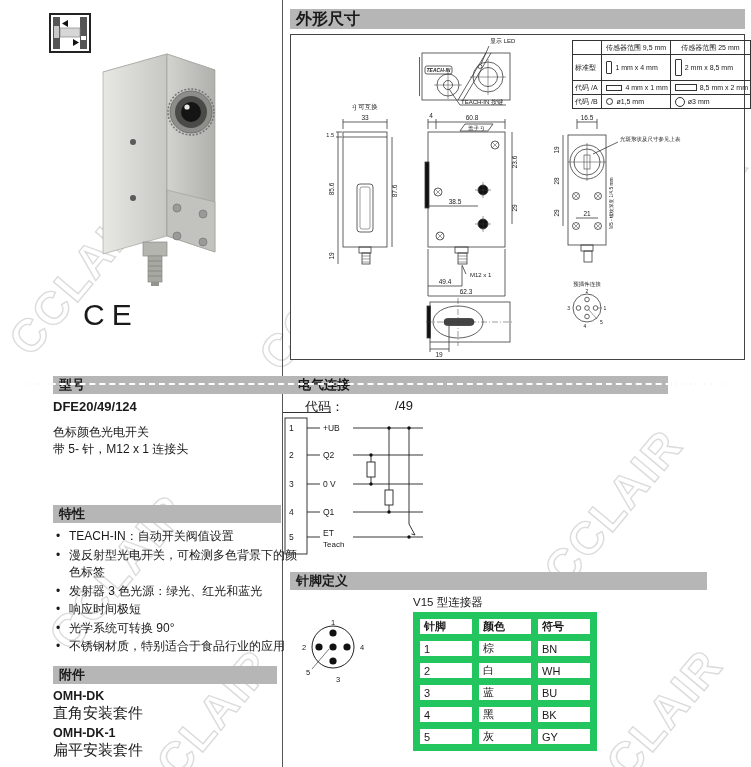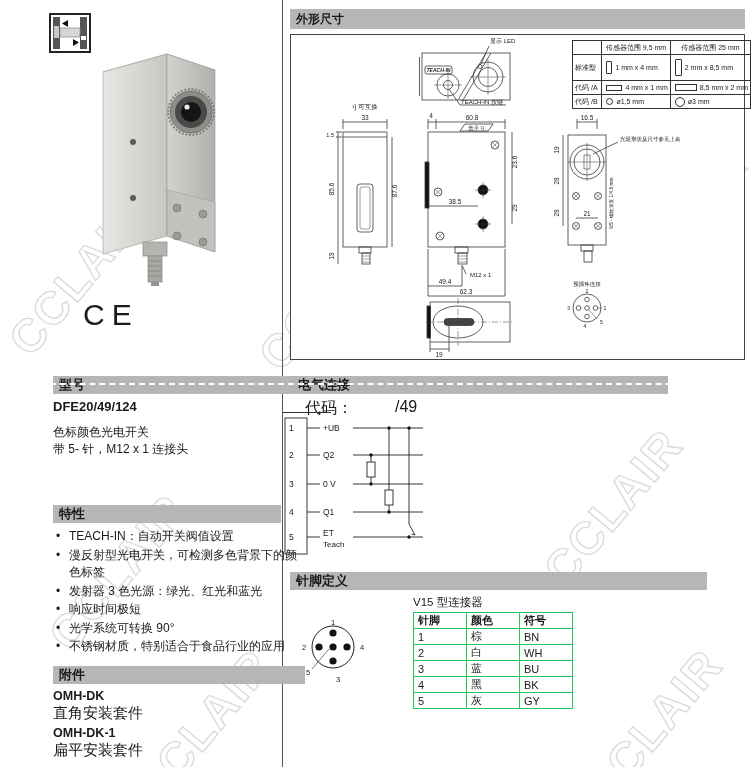--- a/index.html
+++ b/index.html
@@ -6,21 +6,21 @@
   #page{position:relative;width:751px;height:767px;background:#fff;overflow:hidden;
         font-family:"Liberation Sans","DejaVu Sans",sans-serif;color:#1a1a1a;}
   .abs{position:absolute;}
   
   .wm{position:absolute;font-size:46px;font-weight:bold;letter-spacing:2px;
       color:transparent;-webkit-text-stroke:1.4px rgba(190,190,190,.55);
       transform:rotate(-50deg);z-index:0;pointer-events:none;}
   
   .bar{position:absolute;background:#b6b6b6;height:18px;display:flex;align-items:center;
        padding-left:6px;font-weight:bold;font-size:13px;z-index:2;box-sizing:border-box;}
-  .bar.big{height:20px;font-size:12px;}
+  .bar.big{height:20px;font-size:16px;}
   .dash-under{position:absolute;left:0;width:751px;top:383px;border-top:2px dashed #cfcfcf;z-index:1;}
   .dash-over{position:absolute;left:0;width:751px;top:383px;border-top:2px dashed #ffffff;z-index:3;}
   .divider{position:absolute;left:282px;top:0;width:1px;height:767px;background:#555;z-index:1;}
   
   .model-name{font-weight:bold;font-size:13px;}
   .body-txt{font-size:12px;line-height:17px;}
   ul.feat{margin:0;padding:0 0 0 16px;list-style:none;font-size:12px;line-height:17.5px;width:232px;}
   ul.feat li{position:relative;margin:0 0 1px 0;}
   ul.feat li::before{content:"•";position:absolute;left:-13px;top:0;}
   .acc-code{font-weight:bold;font-size:12.5px;line-height:18px;}
@@ -38,23 +38,23 @@
   table.spot .c1{width:60px;}
   table.spot .c2{width:70px;}
   .cellglyph{display:flex;align-items:center;gap:3px;justify-content:flex-start;padding-left:2px;}
   .g-vbar{width:4px;height:11px;border:1px solid #333;border-radius:1px;flex:none;}
   .g-vbar.lg{width:5px;height:15px;}
   .g-hbar{width:14px;height:4px;border:1px solid #333;flex:none;}
   .g-hbar.lg{width:20px;height:5px;}
   .g-circ{width:5px;height:5px;border:1px solid #333;border-radius:50%;flex:none;}
   .g-circ.lg{width:8px;height:8px;}
   
-  .code-row{position:absolute;font-size:16px;z-index:2;}
+  .code-row{position:absolute;font-size:13px;z-index:2;}
   table.pins{position:absolute;left:413px;top:612px;border-collapse:collapse;font-size:11px;z-index:2;}
-  table.pins td,table.pins th{border:1px solid #22c55e;width:44px;height:15px;padding:0 4px;
+  table.pins td,table.pins th{border:7px solid #22c55e;width:44px;height:15px;padding:0 4px;
         text-align:left;font-weight:normal;}
   table.pins th{font-weight:bold;}
   svg{overflow:visible;}
   svg text{font-family:"Liberation Sans","DejaVu Sans",sans-serif;fill:#1a1a1a;}
 </style>
 </head>
 <body>
 
 <div id="page">
 
@@ -130,21 +130,21 @@
   </div>
   <ul class="feat abs" style="left:53px;top:528px;z-index:2">
     <li>TEACH-IN：自动开关阀值设置</li>
     <li>漫反射型光电开关，可检测多色背景下的颜色标签</li>
     <li>发射器 3 色光源：绿光、红光和蓝光</li>
     <li>响应时间极短</li>
     <li>光学系统可转换 90°</li>
     <li>不锈钢材质，特别适合于食品行业的应用</li>
   </ul>
 
-  <div class="bar" style="left:53px;top:666px;width:252px">
+  <div class="bar" style="left:53px;top:666px;width:224px">
     <span>附件</span>
   </div>
   <div class="abs" style="left:53px;top:687px;z-index:2">
     <div class="acc-code">OMH-DK</div>
     <div class="acc-desc">直角安装套件</div>
     <div class="acc-code">OMH-DK-1</div>
     <div class="acc-desc">扁平安装套件</div>
   </div>
 
   <div class="bar big" style="left:290px;top:9px;width:455px">

